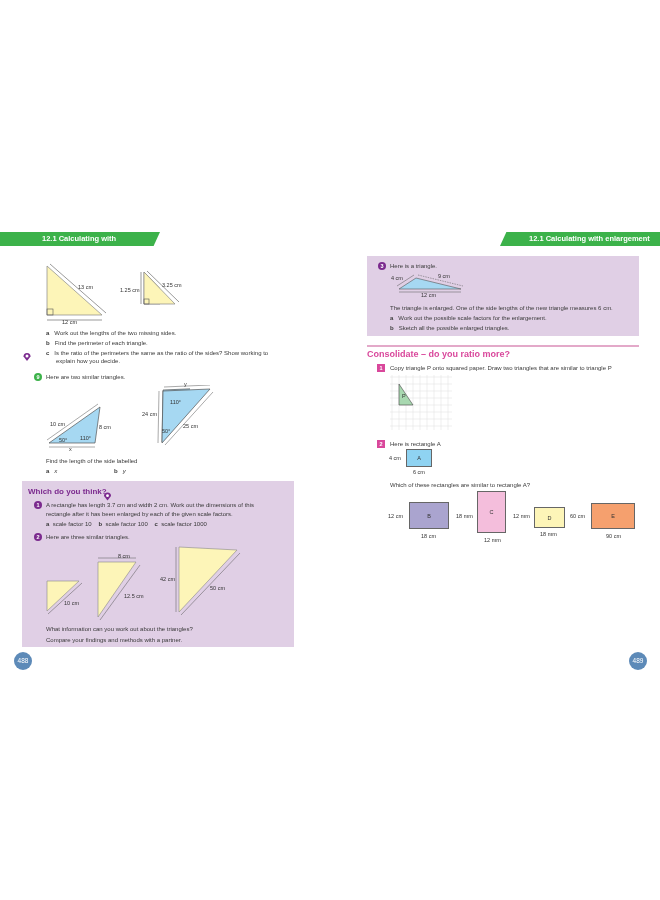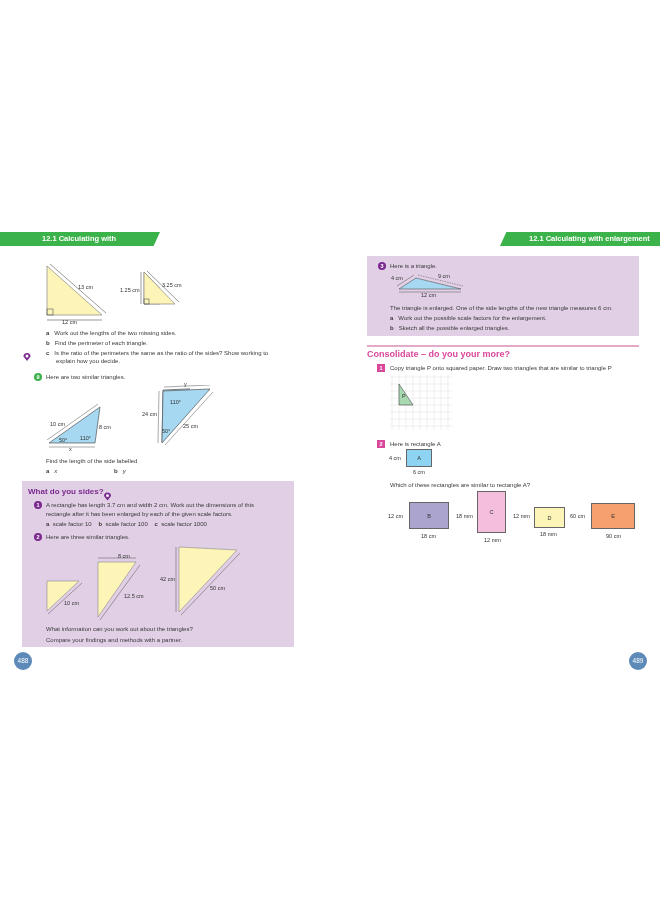--- a/index.html
+++ b/index.html
@@ -92,21 +92,21 @@
 
 <div class="abs txt" style="left:46px;top:457px;">Find the length of the side labelled</div>
 <div class="abs txt" style="left:46px;top:467px;">
   <span class="bold">a</span>&nbsp;&nbsp;&nbsp;<i>x</i>
 </div>
 <div class="abs txt" style="left:114px;top:467px;">
   <span class="bold">b</span>&nbsp;&nbsp;&nbsp;<i>y</i>
 </div>
 
 <div class="abs purple-box" style="left:22px;top:481px;width:272px;height:166px;"></div>
-<div class="abs" style="left:28px;top:487px;font-size:8px;font-weight:bold;color:#7b2a8e;">What do you sides?</div>
+<div class="abs" style="left:28px;top:487px;font-size:8px;font-weight:bold;color:#7b2a8e;">Which do you think?</div>
 <div class="abs" style="left:103px;top:487px;width:9px;height:9px;">
   <svg width="9" height="9">
       <path d="M4.5 8.5 L1 4 A3.5 3.5 0 1 1 8 4 Z" fill="#7b2a8e"></path>
       <circle cx="4.5" cy="3.7" r="1.4" fill="#fff"></circle>
     </svg>
 </div>
 <div class="abs num-circle" style="left:34px;top:501px;background:#7b2a8e;">1</div>
 <div class="abs txt" style="left:46px;top:501px;">A rectangle has length 3.7 cm and width 2 cm. Work out the dimensions of this</div>
 <div class="abs txt" style="left:46px;top:510px;">rectangle after it has been enlarged by each of the given scale factors.</div>
 <div class="abs txt" style="left:46px;top:520px;">
@@ -149,21 +149,21 @@
 <div class="abs lbl" style="left:421px;top:292px;">12 cm</div>
 <div class="abs txt" style="left:390px;top:304px;">The triangle is enlarged. One of the side lengths of the new triangle measures 6 cm.</div>
 <div class="abs txt" style="left:390px;top:314px;">
   <span class="bold">a</span>&nbsp;&nbsp;&nbsp;<span>Work out the possible scale factors for the enlargement.</span>
 </div>
 <div class="abs txt" style="left:390px;top:324px;">
   <span class="bold">b</span>&nbsp;&nbsp;&nbsp;<span>Sketch all the possible enlarged triangles.</span>
 </div>
 
 <div class="abs" style="left:367px;top:345px;width:272px;height:1.5px;background:#e3a9c9;"></div>
-<div class="abs" style="left:367px;top:349px;font-size:9px;font-weight:bold;color:#d9479b;">Consolidate – do you your more?</div>
+<div class="abs" style="left:367px;top:349px;font-size:9px;font-weight:bold;color:#d9479b;">Consolidate – do you ratio more?</div>
 
 <div class="abs num-sq" style="left:377px;top:364px;">1</div>
 <div class="abs txt" style="left:390px;top:364px;">Copy triangle P onto squared paper. Draw two triangles that are similar to triangle P</div>
 <svg class="abs" style="left:390px;top:375px;" width="62" height="55">
   <g stroke="#ddd" stroke-width="0.5">
     <line x1="2" y1="0" x2="2" y2="55"></line>
       <line x1="9" y1="0" x2="9" y2="55"></line>
       <line x1="16" y1="0" x2="16" y2="55"></line>
       <line x1="23" y1="0" x2="23" y2="55"></line>
       <line x1="30" y1="0" x2="30" y2="55"></line>

